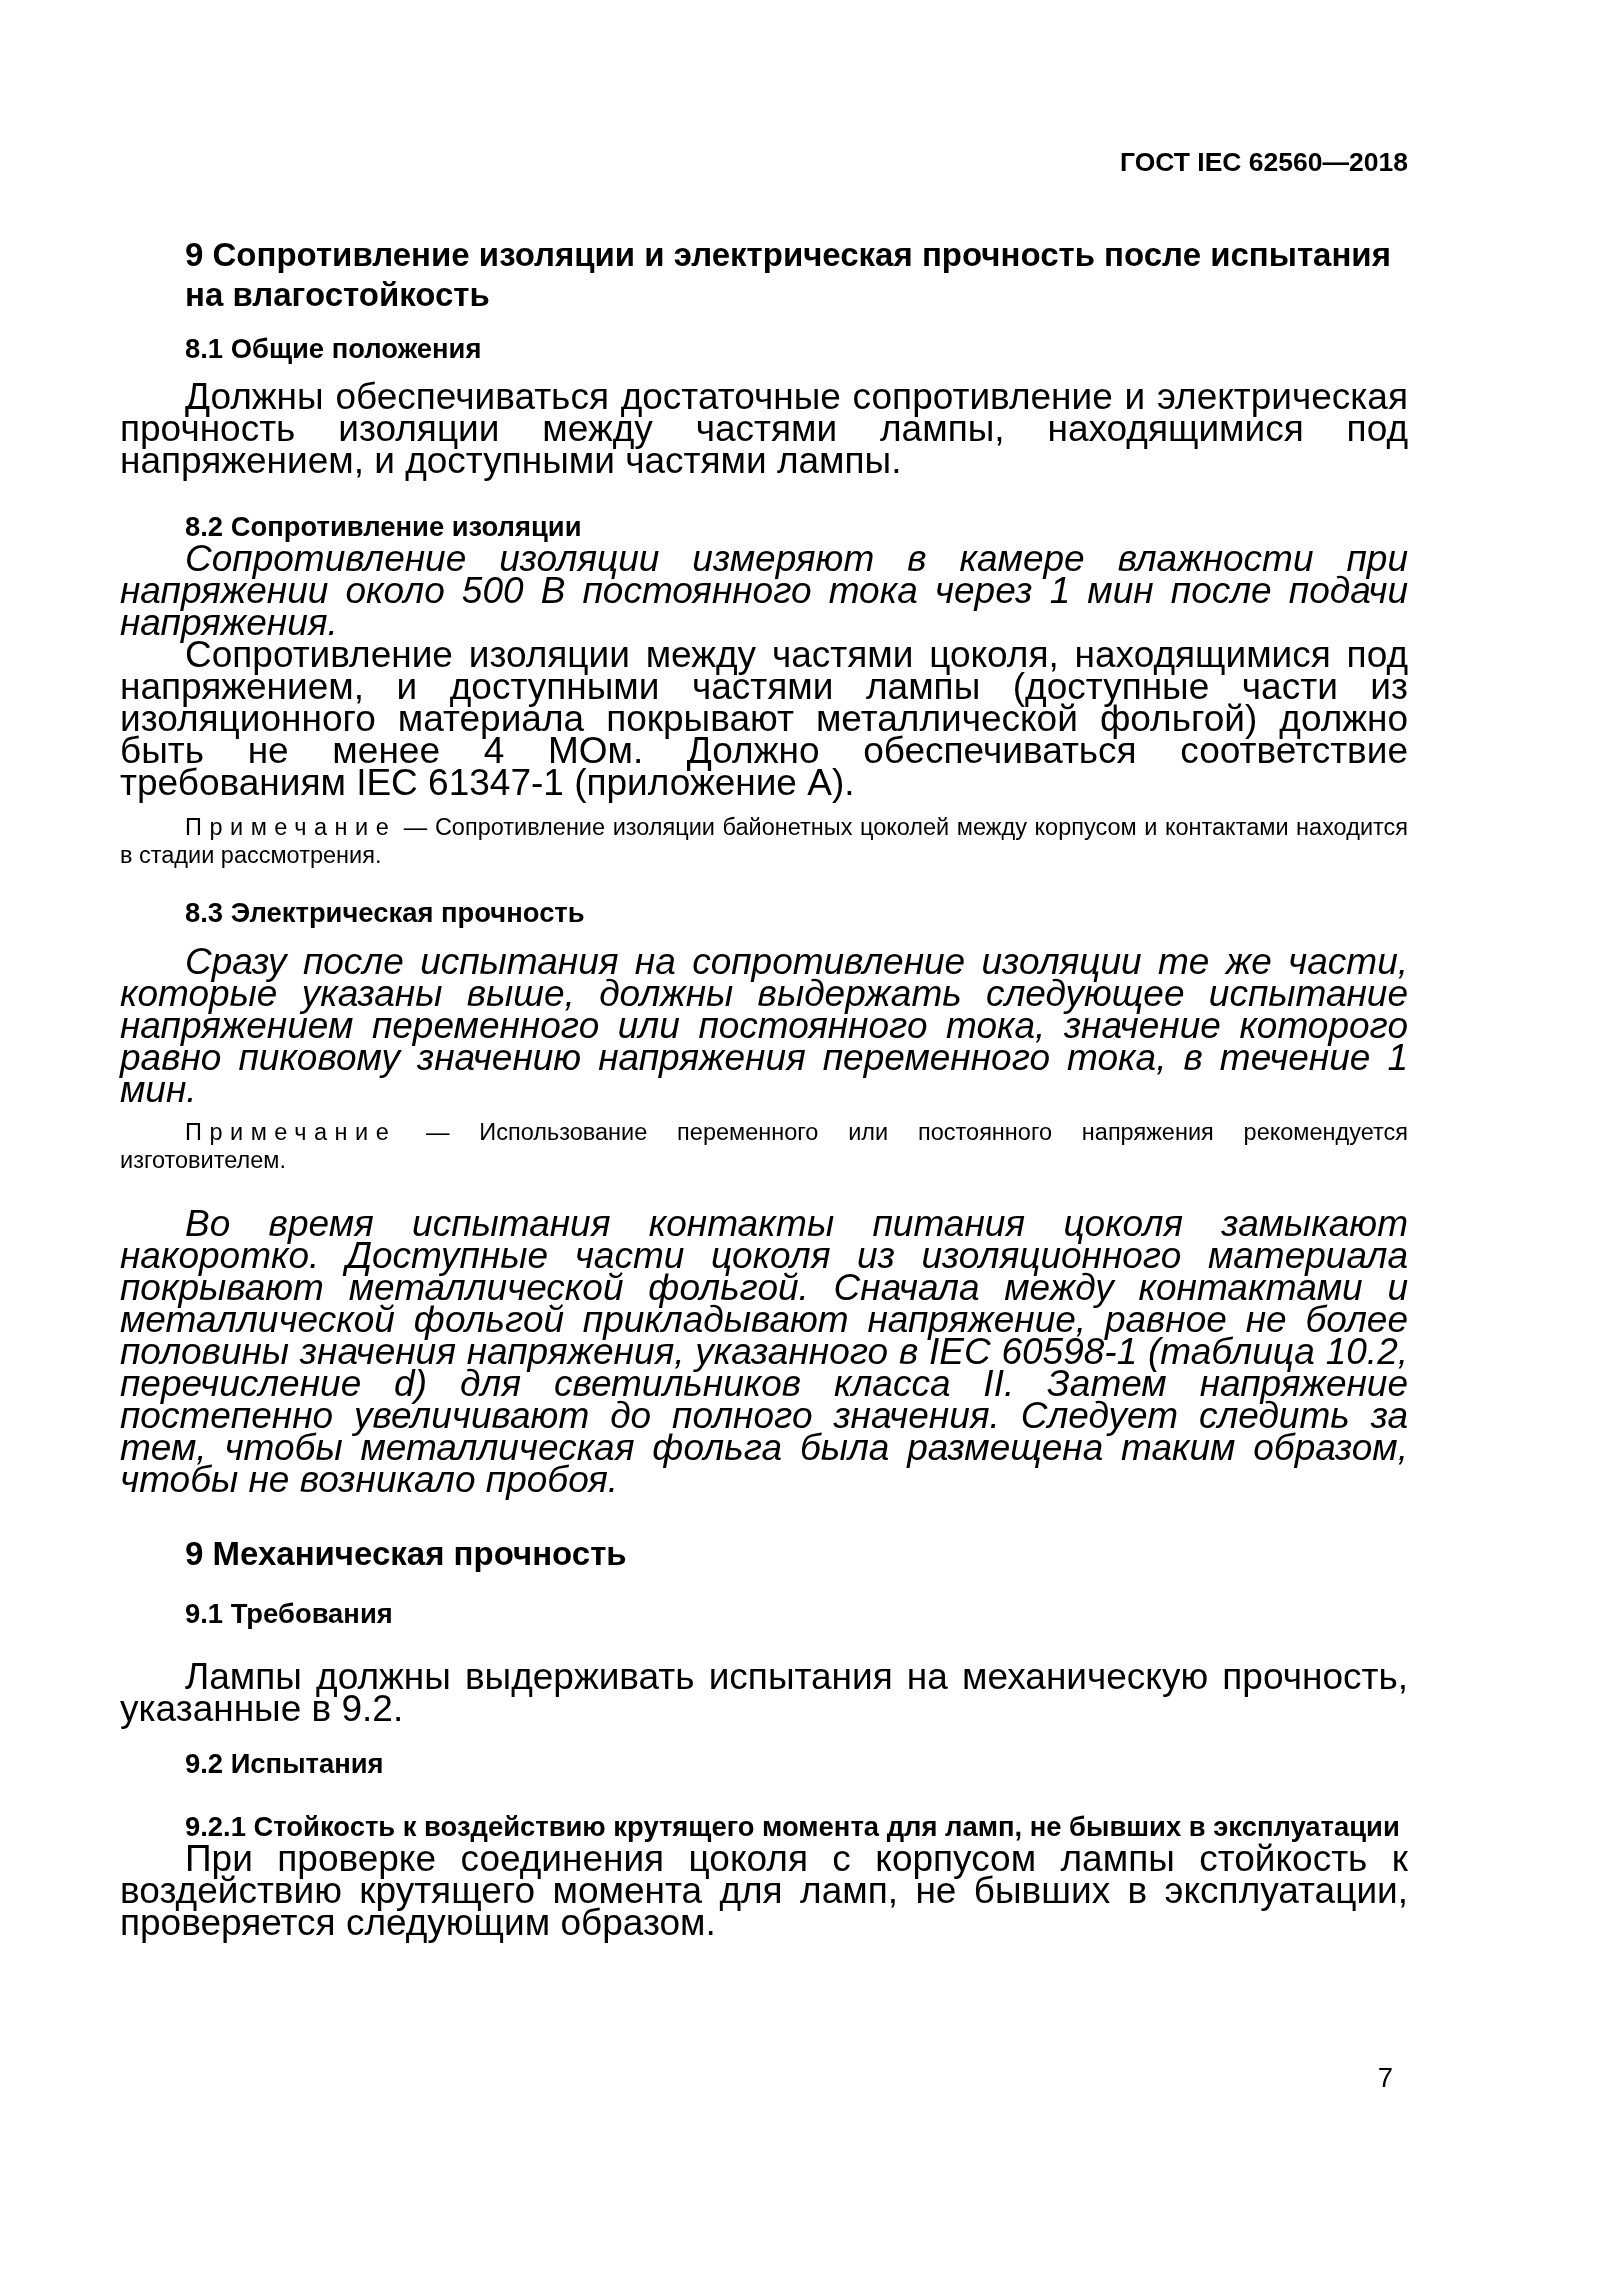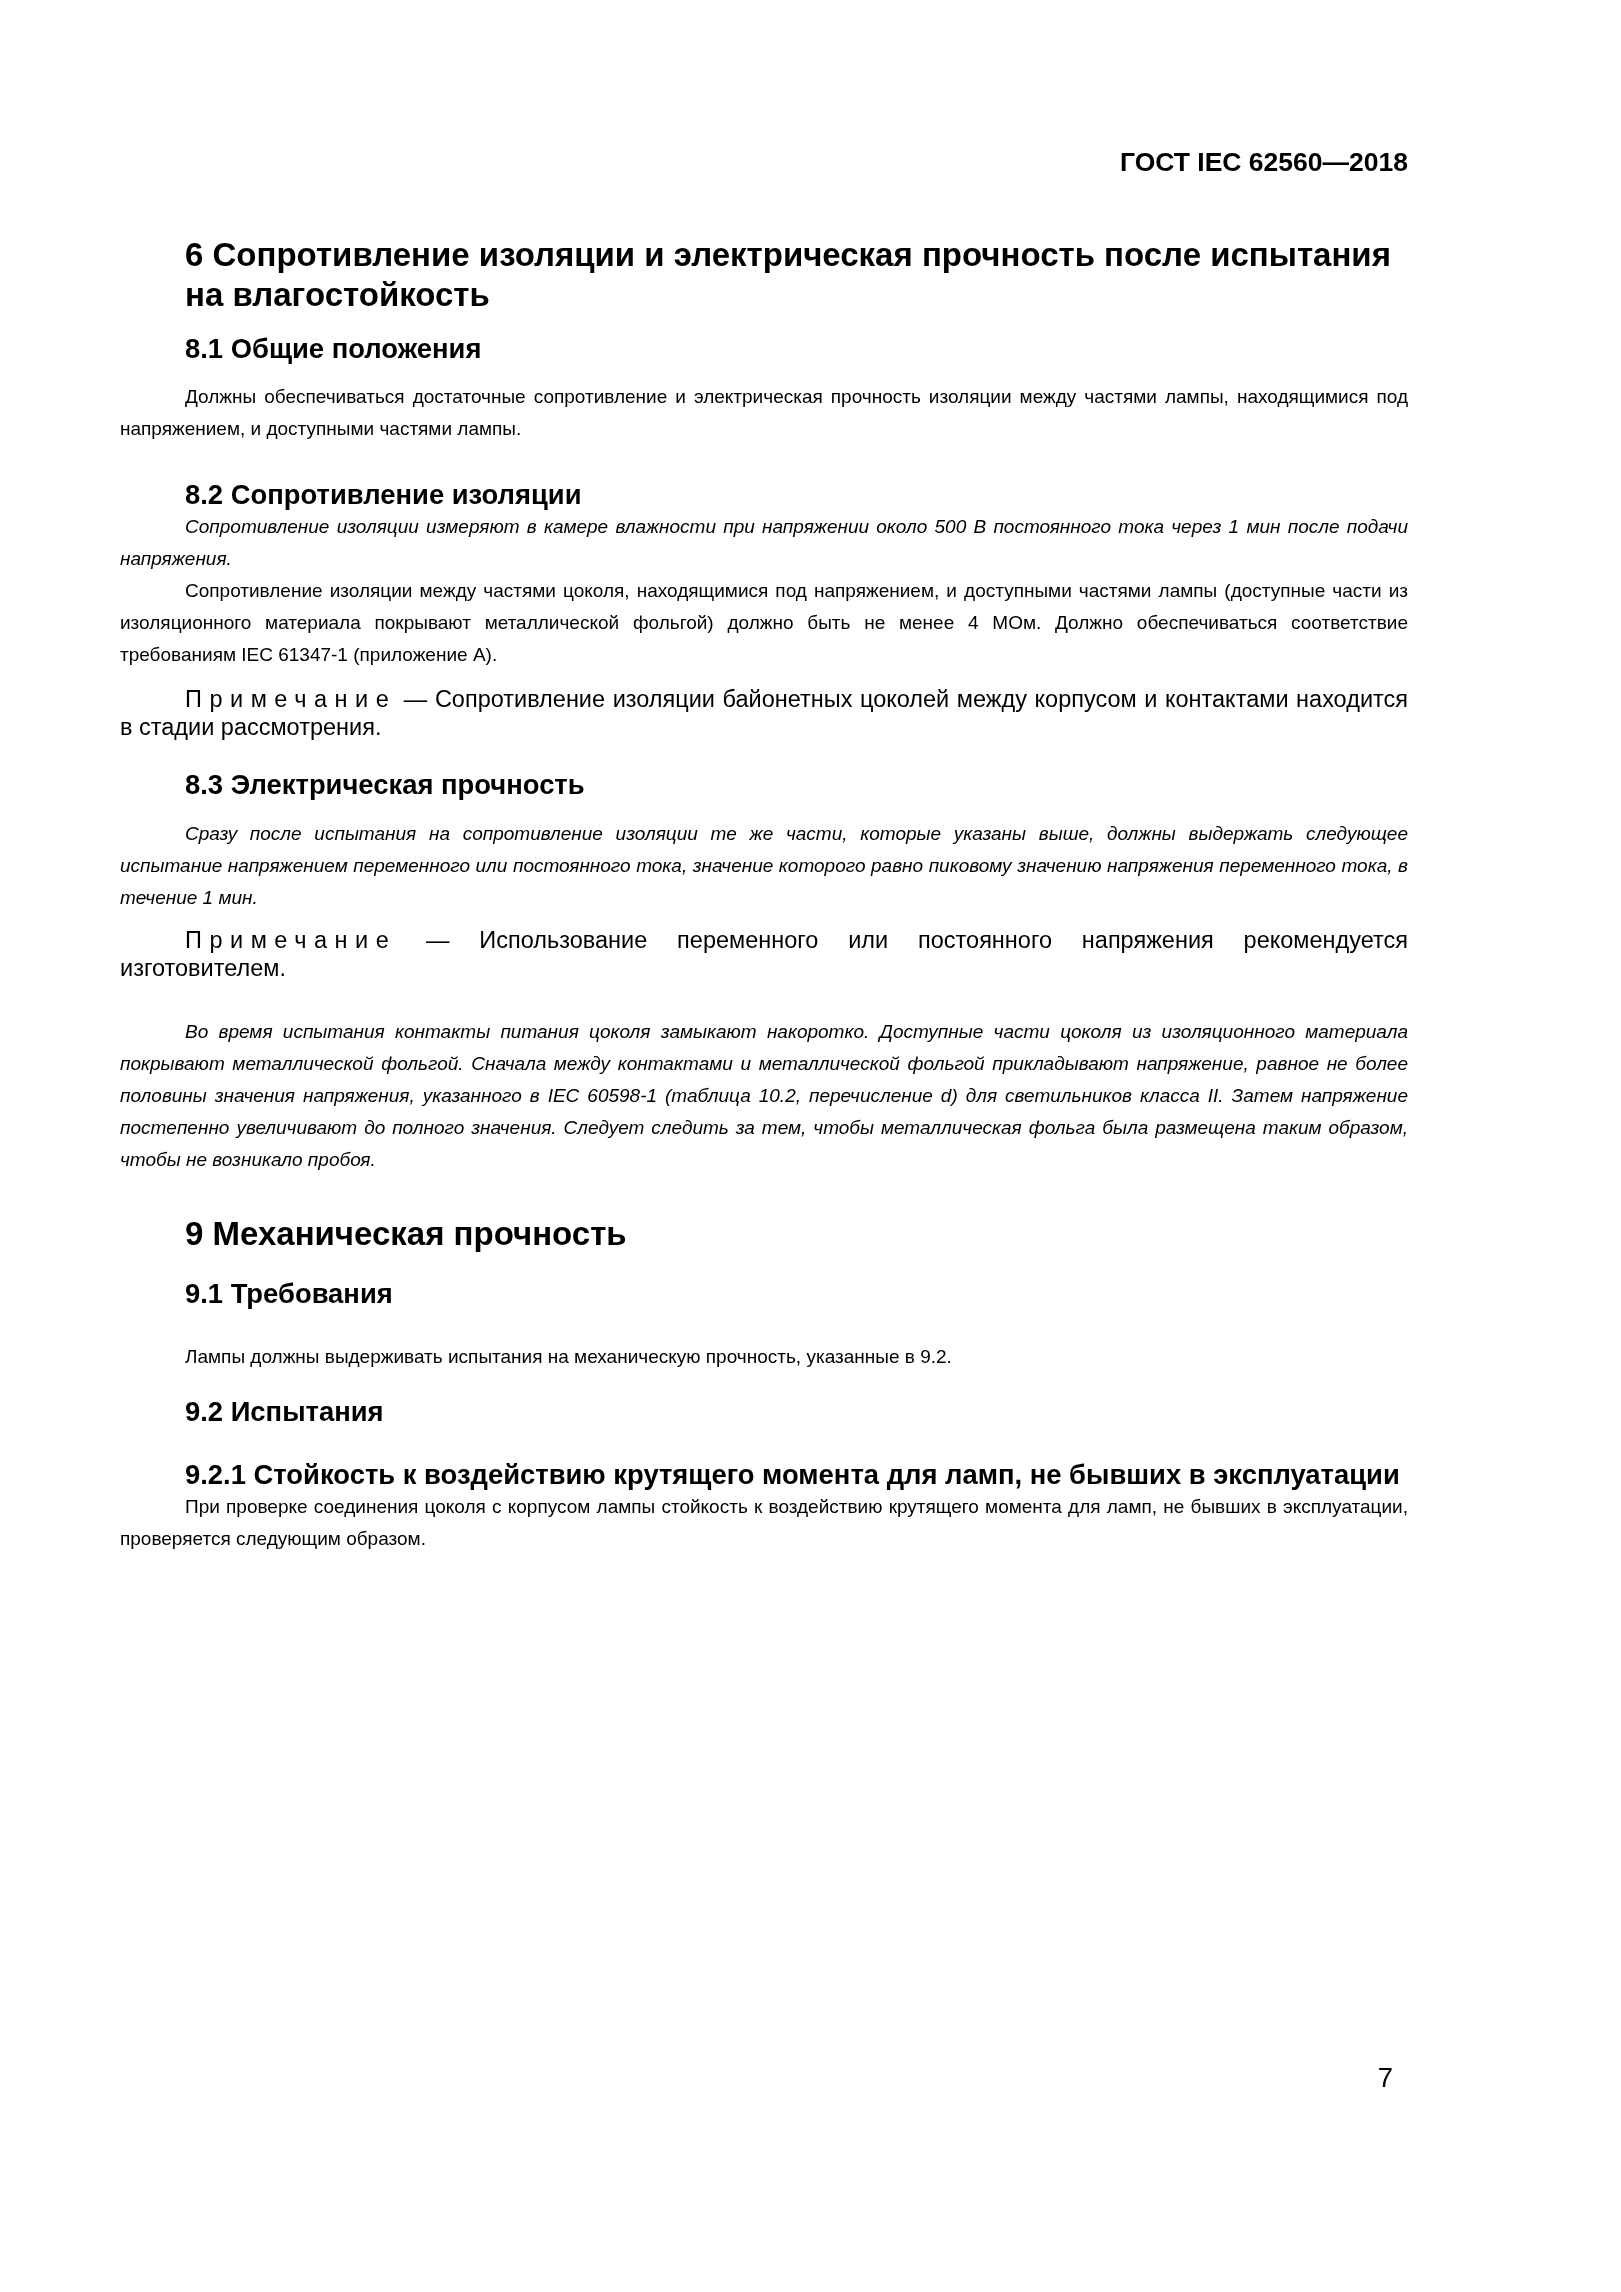--- a/index.html
+++ b/index.html
@@ -35,21 +35,21 @@
   }
   .h3 {
     font-weight: bold;
     font-size: 27.4px;
     line-height: 32px;
     margin: 0;
     text-indent: 65px;
     white-space: nowrap;
   }
   .p {
-    font-size: 19px;
+    font-size: 37px;
     line-height: 32px;
     margin: 0;
     text-align: justify;
     text-indent: 65px;
   }
   .italic { font-style: italic; }
   .note {
     font-size: 23.5px;
     line-height: 28px;
     margin: 0;
@@ -76,21 +76,21 @@
   .mt39 { margin-top: 38px; }
   .mt59 { margin-top: 58px; }
 </style>
 </head>
 <body>
 
 <div class="page">
 
   <div class="doc-header">ГОСТ IEC 62560—2018</div>
 
-  <h1 class="h1 mt59">6 Сопротивление изоляции и электрическая прочность после испытания на влагостойкость</h1>
+  <h1 class="h1 mt59">9 Сопротивление изоляции и электрическая прочность после испытания на влагостойкость</h1>
 
   <h2 class="h2 mt18">8.1 Общие положения</h2>
   <p class="p mt17">Должны обеспечиваться достаточные сопротивление и электрическая прочность изоляции между частями лампы, находящимися под напряжением, и доступными частями лампы.</p>
 
   <h2 class="h2 mt21">8.2 Сопротивление изоляции</h2>
   <p class="p italic">Сопротивление изоляции измеряют в камере влажности при напряжении около 500 В постоянного тока через 1 мин после подачи напряжения.</p>
   <p class="p">Сопротивление изоляции между частями цоколя, находящимися под напряжением, и доступными частями лампы (доступные части из изоляционного материала покрывают металлической фольгой) должно быть не менее 4 МОм. Должно обеспечиваться соответствие требованиям IEC 61347-1 (приложение А).</p>
   <p class="note mt14"><span class="note-label">Примечание</span><span> — Сопротивление изоляции байонетных цоколей между корпусом и контактами находится в стадии рассмотрения.</span></p>
 
   <h2 class="h2 mt29">8.3 Электрическая прочность</h2>

